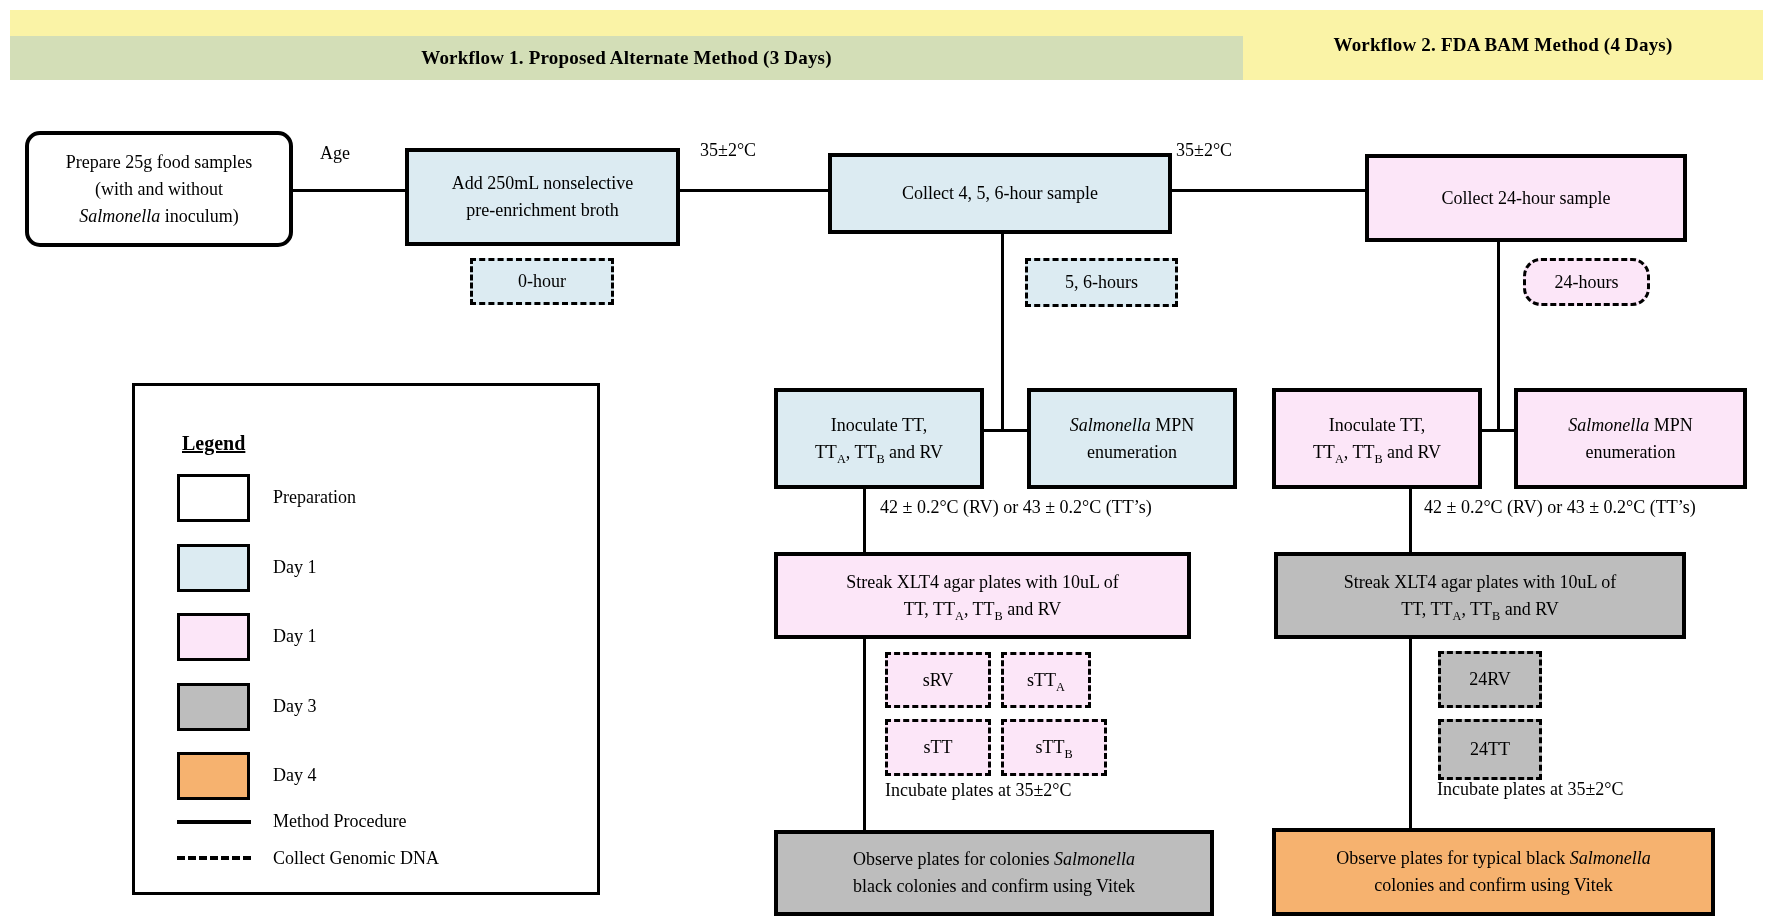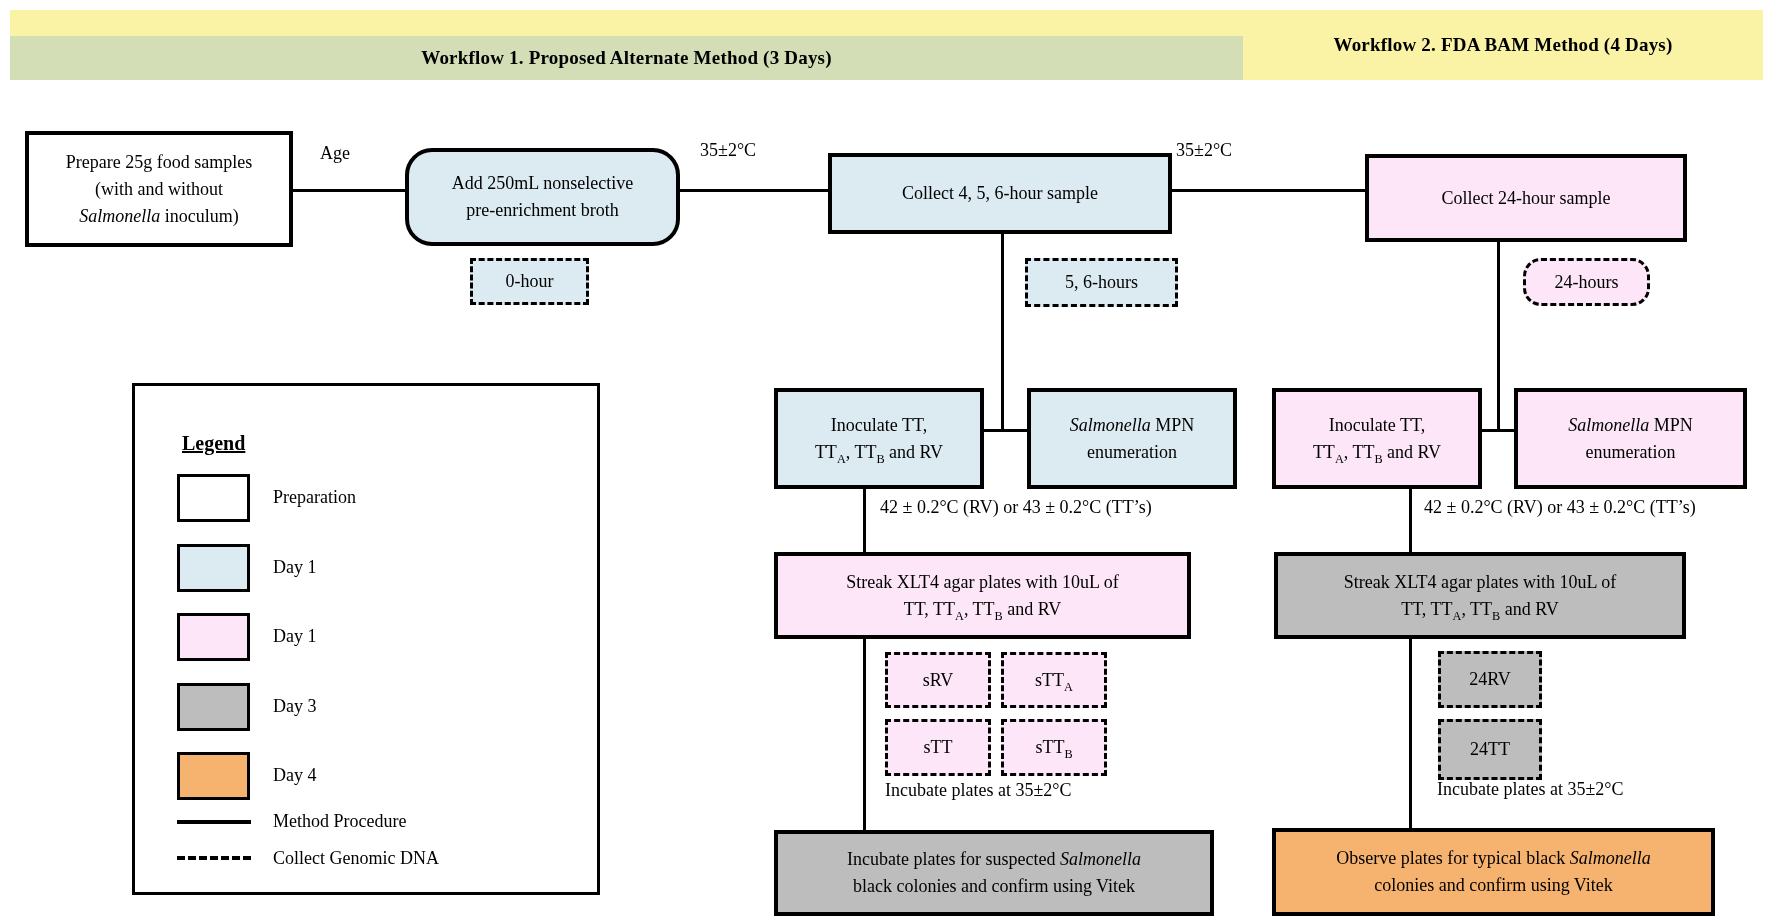--- a/index.html
+++ b/index.html
@@ -55,46 +55,46 @@
   <div class="line" style="left:1128px;top:189px;width:237px;height:3px;"></div>
 
   <div class="line" style="left:1001px;top:234px;width:3px;height:198px;"></div>
   <div class="line" style="left:984px;top:429px;width:46px;height:3px;"></div>
   <div class="line" style="left:1497px;top:233px;width:3px;height:199px;"></div>
   <div class="line" style="left:1478px;top:429px;width:39px;height:3px;"></div>
 
   <div class="line" style="left:863px;top:487px;width:3px;height:346px;"></div>
   <div class="line" style="left:1409px;top:487px;width:3px;height:344px;"></div>
 
-  <div class="box" style="left: 25px; top: 131px; width: 268px; height: 116px; background-color: rgb(255, 255, 255);">
+  <div class="box" style="left: 25px; top: 131px; width: 268px; height: 116px; background-color: rgb(255, 255, 255); border-radius: 15px;">
     <div>Prepare 25g food samples</div>
     <div>(with and without</div>
     <div><span class="ital">Salmonella</span><span> inoculum)</span></div>
   </div>
 
   <div class="lbl center" style="left:320px;top:143px;width:64px;">Age</div>
 
-  <div class="box" style="left: 405px; top: 148px; width: 275px; height: 98px; background-color: rgb(220, 235, 242); border-radius: 27px;">
+  <div class="box" style="left: 405px; top: 148px; width: 275px; height: 98px; background-color: rgb(220, 235, 242);">
     <div>Add 250mL nonselective</div>
     <div>pre-enrichment broth</div>
   </div>
 
   <div class="lbl center" style="left:700px;top:140px;width:122px;">35±2°C</div>
 
   <div class="box" style="left: 828px; top: 153px; width: 344px; height: 81px; background-color: rgb(220, 235, 242);">
     <div>Collect 4, 5, 6-hour sample</div>
   </div>
 
   <div class="lbl center" style="left:1176px;top:140px;width:122px;">35±2°C</div>
 
   <div class="box" style="left: 1365px; top: 154px; width: 322px; height: 88px; background-color: rgb(252, 230, 248);">
     <div>Collect 24-hour sample</div>
   </div>
 
-  <div class="dash" style="left: 470px; top: 258px; width: 119px; height: 47px; background-color: rgb(220, 235, 242);">
+  <div class="dash" style="left: 470px; top: 258px; width: 144px; height: 47px; background-color: rgb(220, 235, 242);">
     <span>0-hour</span>
   </div>
   <div class="dash" style="left: 1025px; top: 258px; width: 153px; height: 49px; background-color: rgb(220, 235, 242);">
     <span>5, 6-hours</span>
   </div>
   <div class="dash" style="left: 1523px; top: 258px; width: 127px; height: 48px; background-color: rgb(252, 230, 248); border-radius: 18px;">
     <span>24-hours</span>
   </div>
 
   <div class="box" style="left: 774px; top: 388px; width: 210px; height: 101px; background-color: rgb(220, 235, 242);">
@@ -126,42 +126,42 @@
   </div>
 
   <div class="box" style="left: 1274px; top: 552px; width: 412px; height: 87px; background-color: rgb(189, 189, 189);">
     <div>Streak XLT4 agar plates with 10uL of</div>
     <div><span>TT, TT</span><sub>A</sub><span>, TT</span><sub>B</sub><span> and RV</span></div>
   </div>
 
   <div class="dash" style="left: 885px; top: 652px; width: 106px; height: 56px; background-color: rgb(252, 230, 248);">
     <span>sRV</span>
   </div>
-  <div class="dash" style="left: 1001px; top: 652px; width: 106px; height: 56px; background-color: rgb(252, 230, 248);">
+  <div class="dash" style="left: 1001px; top: 652px; width: 90px; height: 56px; background-color: rgb(252, 230, 248);">
     <span><span>sTT</span><sub>A</sub></span>
   </div>
   <div class="dash" style="left: 885px; top: 719px; width: 106px; height: 57px; background-color: rgb(252, 230, 248);">
     <span>sTT</span>
   </div>
   <div class="dash" style="left: 1001px; top: 719px; width: 106px; height: 57px; background-color: rgb(252, 230, 248);">
     <span><span>sTT</span><sub>B</sub></span>
   </div>
 
   <div class="dash" style="left: 1438px; top: 651px; width: 104px; height: 57px; background-color: rgb(189, 189, 189);">
     <span>24RV</span>
   </div>
   <div class="dash" style="left: 1438px; top: 719px; width: 104px; height: 61px; background-color: rgb(189, 189, 189);">
     <span>24TT</span>
   </div>
 
   <div class="lbl" style="left:885px;top:780px;">Incubate plates at 35±2°C</div>
   <div class="lbl" style="left:1437px;top:779px;">Incubate plates at 35±2°C</div>
 
   <div class="box" style="left: 774px; top: 830px; width: 440px; height: 86px; background-color: rgb(189, 189, 189);">
-    <div><span>Incubate plates for suspected </span><span class="ital">Salmonella</span></div>
+    <div><span>Observe plates for colonies </span><span class="ital">Salmonella</span></div>
     <div>black colonies and confirm using Vitek</div>
   </div>
 
   <div class="box" style="left: 1272px; top: 828px; width: 443px; height: 88px; background-color: rgb(246, 178, 111);">
     <div><span>Observe plates for typical black </span><span class="ital">Salmonella</span></div>
     <div>colonies and confirm using Vitek</div>
   </div>
 
   <div class="legend-frame" style="left:132px;top:383px;width:468px;height:512px;"></div>
   <div class="legend-title" style="left:182px;top:406px;">Legend</div>

